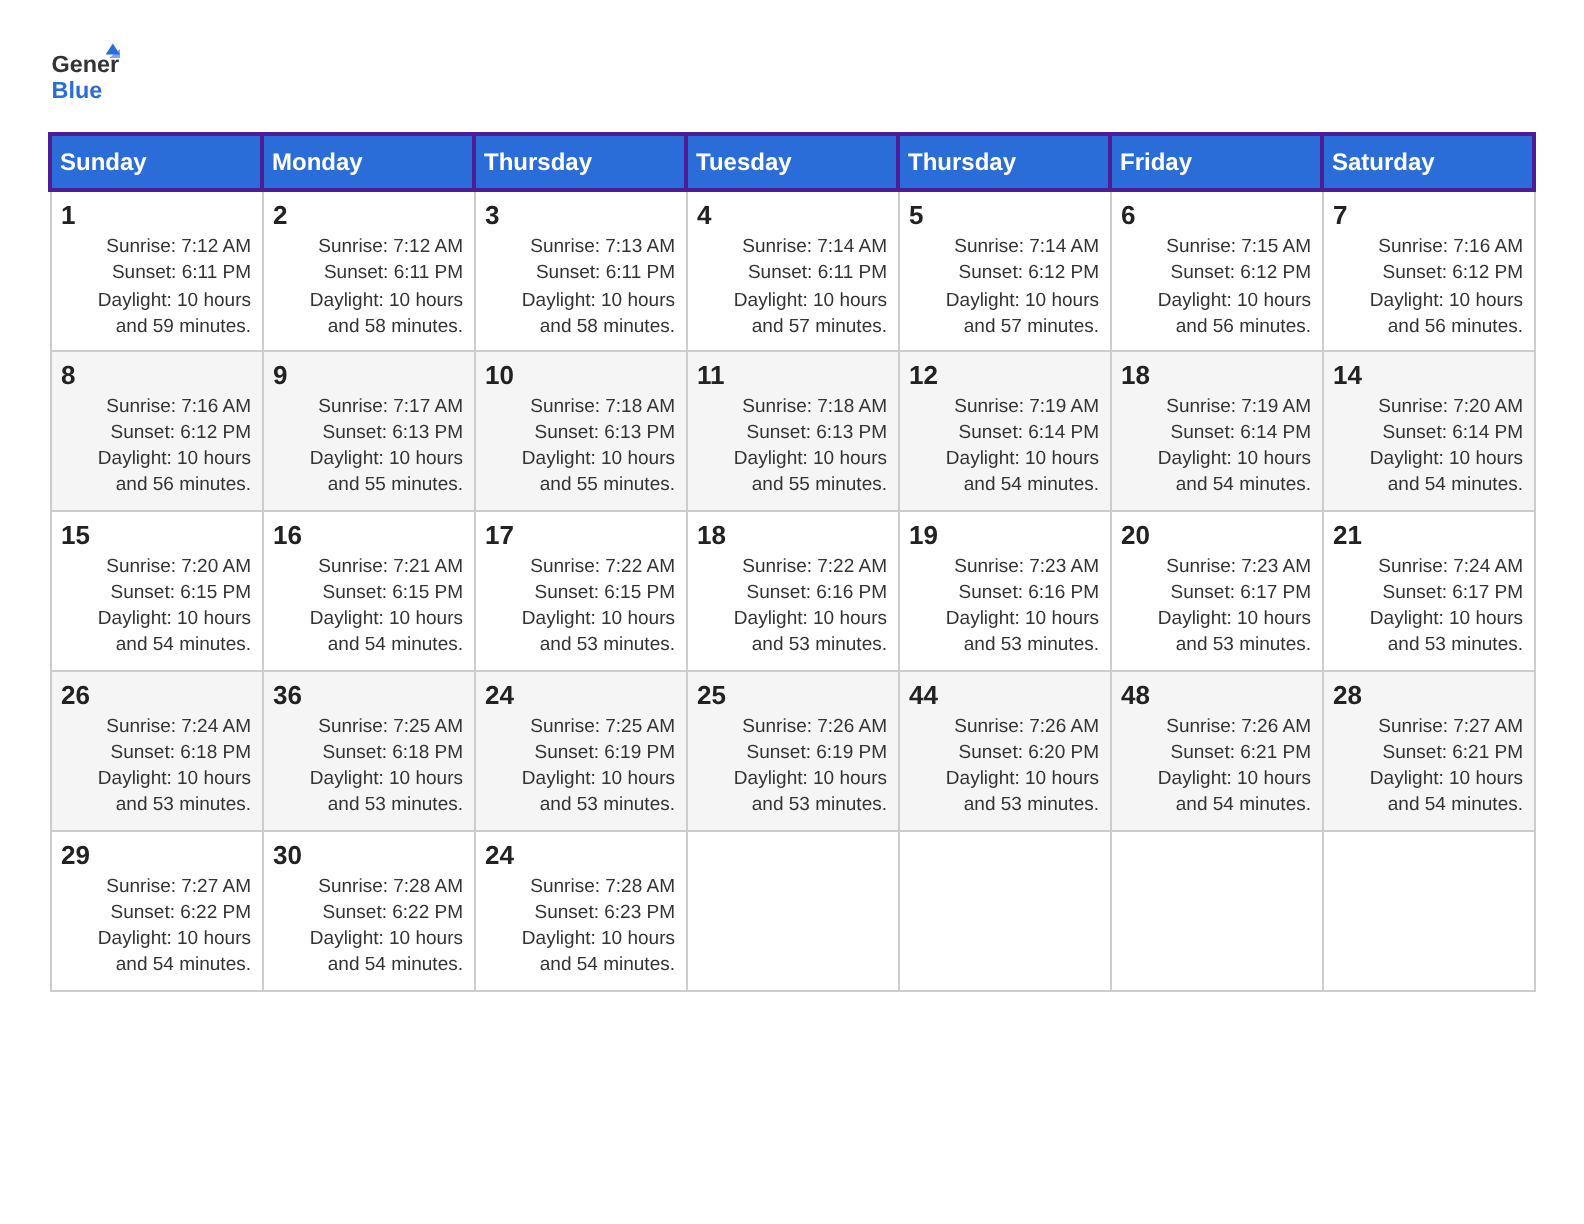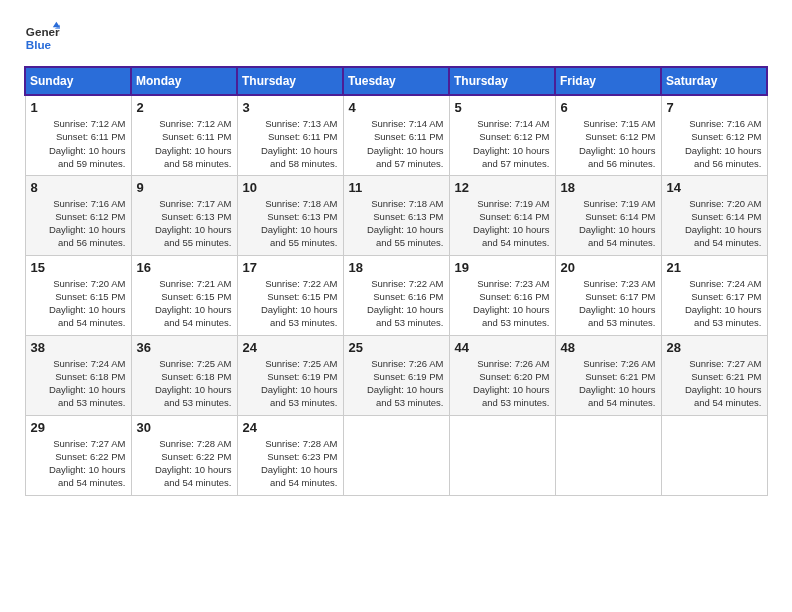--- a/index.html
+++ b/index.html
@@ -299,21 +299,21 @@
         <div class="day-info">
           Sunrise: 7:24 AM<br>
           Sunset: 6:17 PM<br>
           Daylight: 10 hours<br>
           and 53 minutes.
         </div>
       </td>
       </tr>
       <tr>
         <td>
-        <span class="day-number">38</span>
+        <span class="day-number">26</span>
         <div class="day-info">
           Sunrise: 7:24 AM<br>
           Sunset: 6:18 PM<br>
           Daylight: 10 hours<br>
           and 53 minutes.
         </div>
       </td>
         <td>
         <span class="day-number">36</span>
         <div class="day-info">

